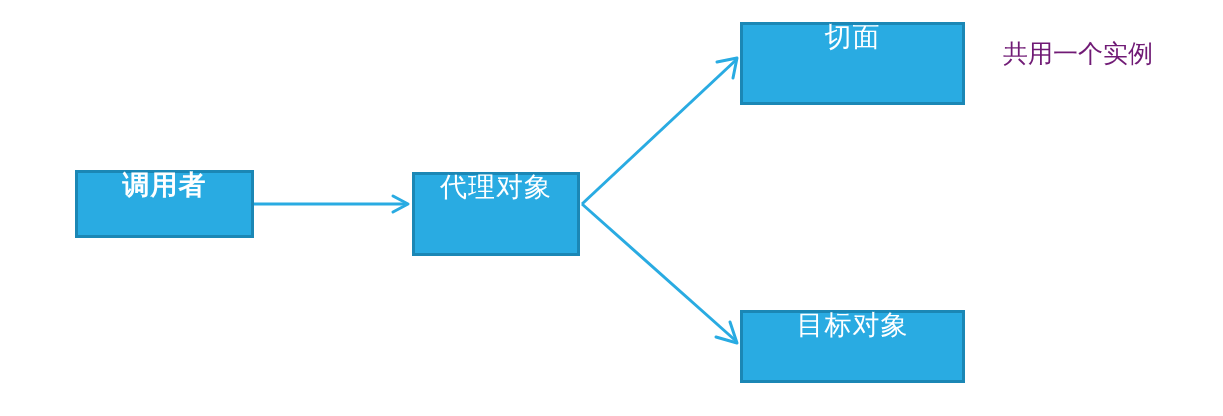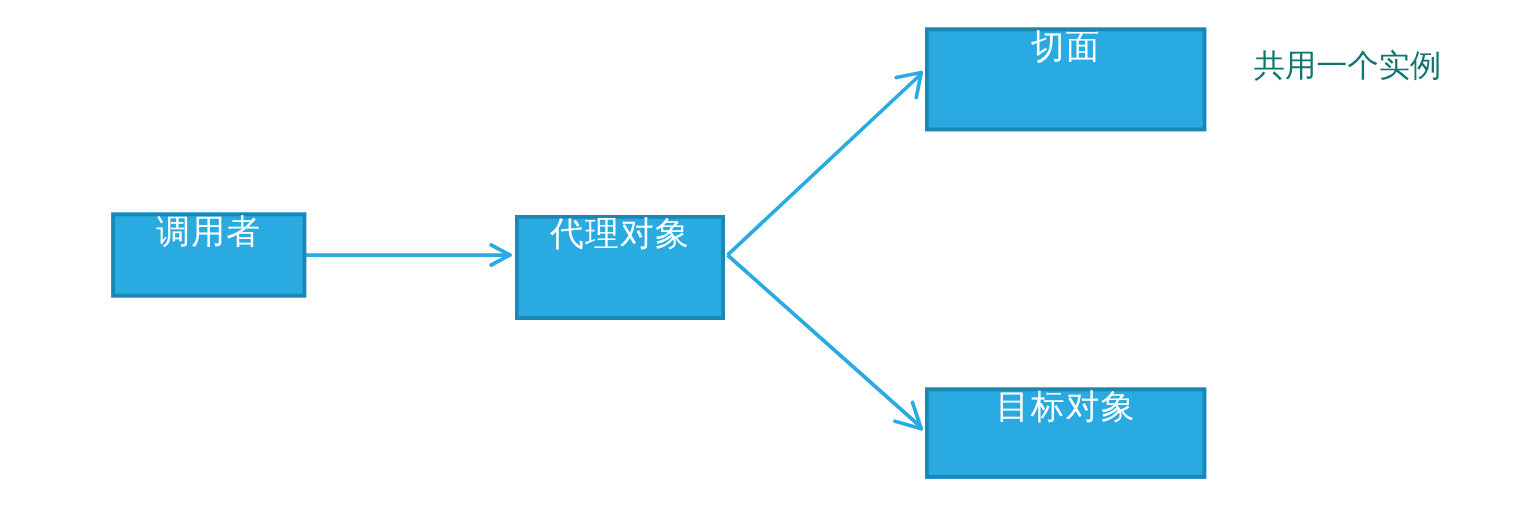--- a/index.html
+++ b/index.html
@@ -38,28 +38,28 @@
   #edges {
     position: absolute;
     left: 0;
     top: 0;
     width: 1223px;
     height: 416px;
     pointer-events: none;
   }
   .note {
     position: absolute;
-    color: #0f766e;
+    color: #701a75;
     font-size: 25px;
     line-height: 1;
     white-space: nowrap;
     user-select: none;
   }
   
-  #node-caller  { left: 89px;  top: 170px; width: 156px; height: 68px; }
+  #node-caller  { left: 75px;  top: 170px; width: 179px; height: 68px; font-weight: bold; }
   #node-proxy   { left: 412px; top: 172px; width: 168px; height: 84px; }
   #node-aspect  { left: 740px; top: 22px;  width: 225px; height: 83px; }
   #node-target  { left: 740px; top: 310px; width: 225px; height: 73px; }
   #note-shared  { left: 1003px; top: 41px; }
 </style>
 </head>
 <body>
 
 <div id="canvas">
 

